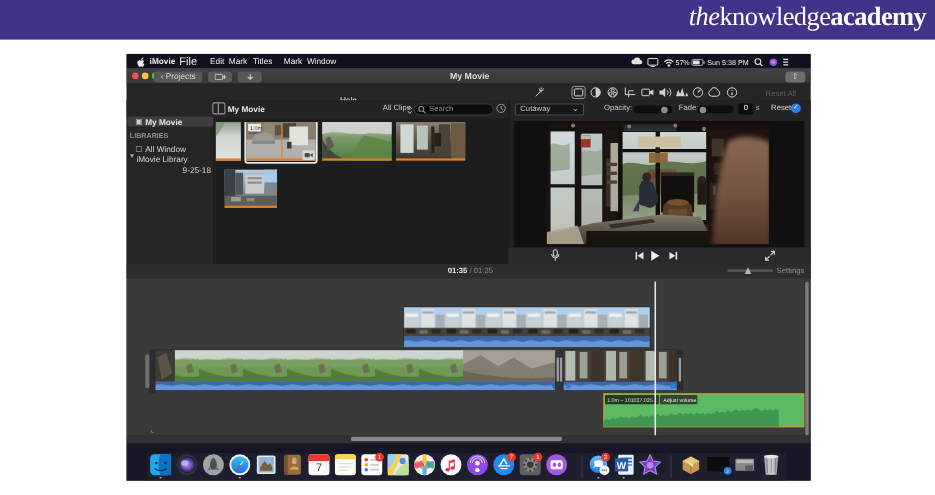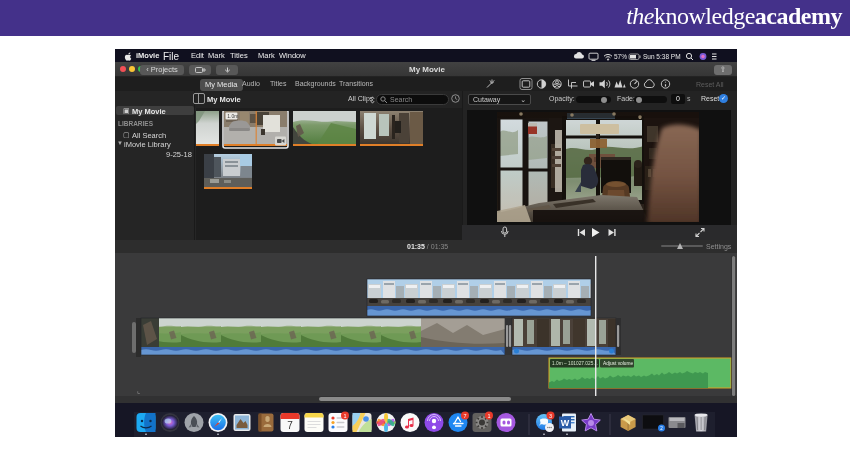--- a/index.html
+++ b/index.html
@@ -85,38 +85,31 @@
       <rect x="0.5" y="0.5" width="7" height="5" rx="1" fill="none" stroke="#cfcfcf" stroke-width="0.9"></rect>
       <path d="M9,1 v4 M7,3 h4" stroke="#cfcfcf" stroke-width="0.9"></path>
     </svg>
   <div class="abs btn" style="left:101px;top:15.5px;width:22px;"></div>
   <svg class="abs" style="left:109px;top:17.5px;" width="7" height="7" viewBox="0 0 7 7">
       <path d="M3.5,0.5 v4 M1.2,2.8 L3.5,5 L5.8,2.8" stroke="#cfcfcf" stroke-width="1" fill="none"></path>
     </svg>
   <div class="abs" style="left:282px;top:16px;width:60px;text-align:center;color:#dcdcdc;font-size:8px;font-weight:bold;">My Movie</div>
   <div class="abs btn" style="left:599px;top:15.5px;width:18px;background:#6e6e6e;">⇧</div>
 
-  <div id="tabrow" class="abs">
-    <span style="left:85px;top:1.5px;background:#4d4d4d;border-radius:3px;padding:1.5px 5px;color:#e8e8e8;">My Media</span>
-    <span style="left:127px;font-size:7px;">Audio</span>
-    <span style="left:155px;font-size:7px;">Titles</span>
-    <span style="left:180px;font-size:7px;">Backgrounds</span>
-    <span style="left:224px;font-size:7px;">Transitions</span>
-  </div>
 
   <div id="hdrrow" class="abs"></div>
   <div class="abs" style="left:3px;top:46px;color:#8e8e8e;font-size:6.5px;font-weight:bold;letter-spacing:0.2px;">PROJECT MEDIA</div>
 
   <div id="sidebar" class="abs"></div>
   <div class="abs" style="left:1px;top:57px;width:78px;height:9px;background:#3e3e3e;border-radius:2px;"></div>
   <div class="abs" style="left:8px;top:57.5px;color:#cfcfcf;font-size:7px;">▣</div>
   <div class="abs" style="left:17px;top:58px;color:#e6e6e6;font-size:7.5px;font-weight:bold;">My Movie</div>
   <div class="abs" style="left:3px;top:71px;color:#8e8e8e;font-size:6.5px;font-weight:bold;">LIBRARIES</div>
   <div class="abs" style="left:8px;top:81.5px;color:#bbb;font-size:7px;">▢</div>
-  <div class="abs" style="left:17px;top:82px;color:#d6d6d6;font-size:7.5px;">All Search</div>
+  <div class="abs" style="left:17px;top:82px;color:#d6d6d6;font-size:7.5px;">All Window</div>
   <div class="abs" style="left:2px;top:91px;color:#aaa;font-size:6px;">▼</div>
   <div class="abs" style="left:9px;top:91px;color:#d6d6d6;font-size:7.5px;">iMovie Library</div>
   <div class="abs" style="left:14px;top:101px;color:#d6d6d6;font-size:7.5px;padding-left:37px;">9-25-18</div>
 
   <div class="abs" style="left:78px;top:44px;width:12px;height:11px;border:1px solid #9a9a9a;border-radius:2px;"></div>
   <div class="abs" style="left:83px;top:45px;width:1px;height:9px;background:#9a9a9a;"></div>
   <div class="abs" style="left:92px;top:46px;color:#e8e8e8;font-size:7.5px;font-weight:bold;">My Movie</div>
   <div class="abs" style="left:233px;top:46px;color:#cfcfcf;font-size:7px;">All Clips</div>
   <svg class="abs" style="left:255px;top:46.5px;" width="5" height="8" viewBox="0 0 5 8">
       <path d="M0.8,3 L2.5,0.8 L4.2,3 M0.8,5 L2.5,7.2 L4.2,5" stroke="#bbb" stroke-width="0.9" fill="none"></path>

